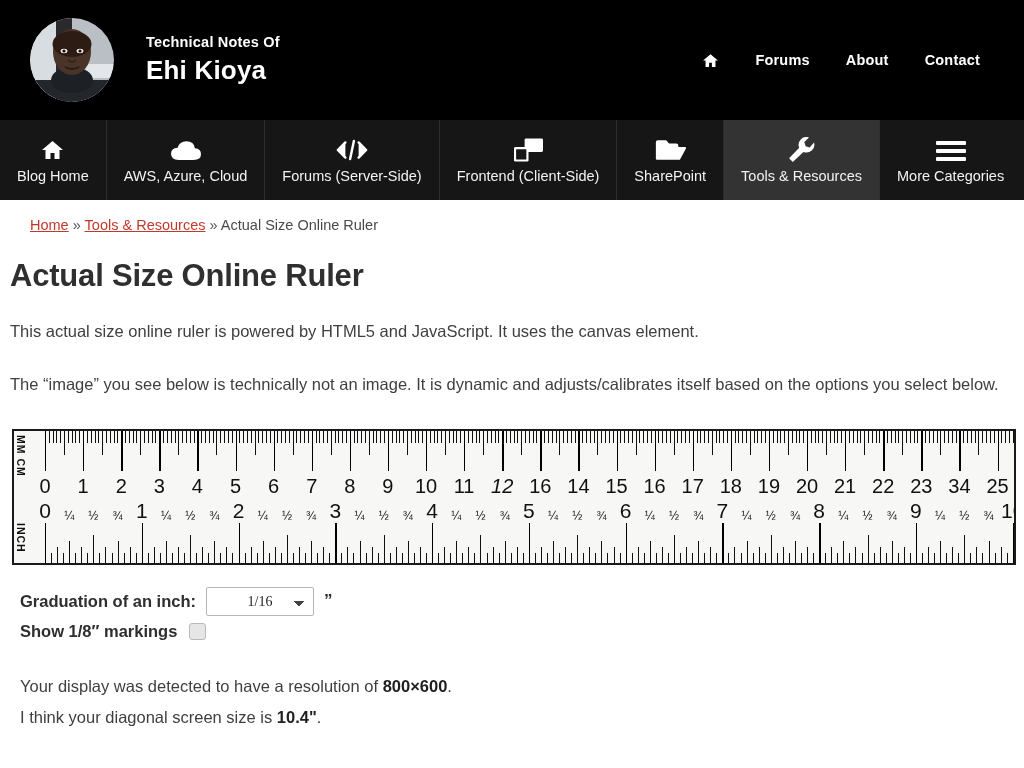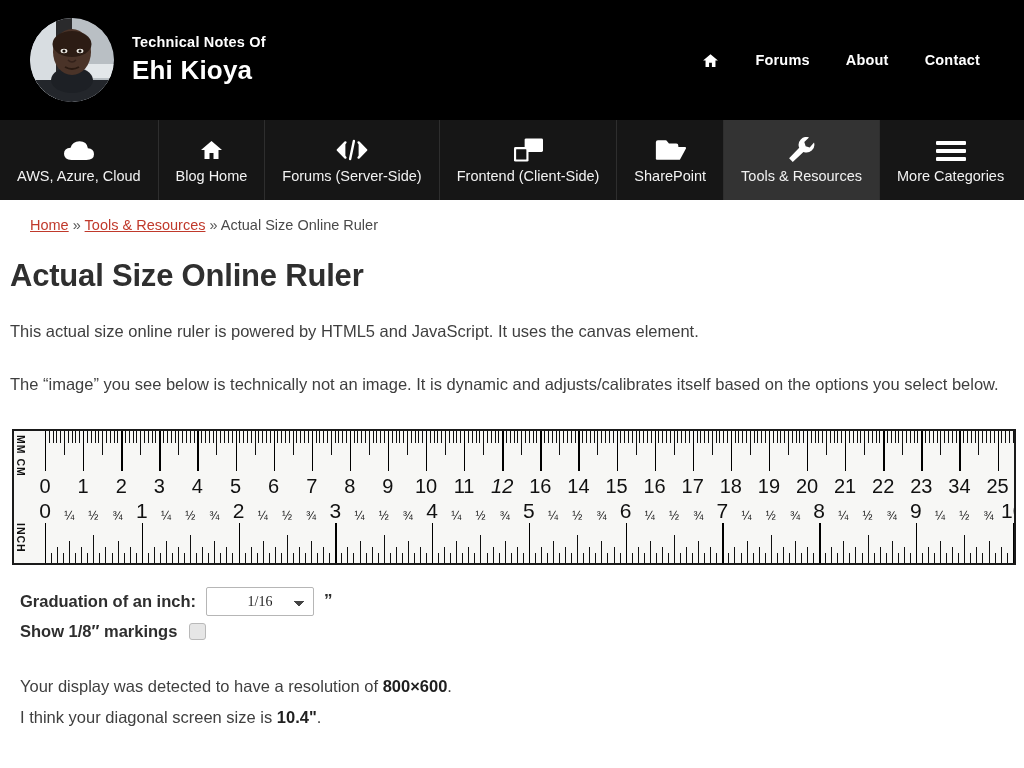--- a/index.html
+++ b/index.html
@@ -14,21 +14,21 @@
   }
 
   
   .site-header {
     background: #000000;
     height: 120px;
     display: flex;
     align-items: center;
     padding: 0 32px 0 30px;
   }
-  .brand { display: flex; align-items: center; gap: 18px; }
+  .brand { display: flex; align-items: center; gap: 32px; }
   .avatar {
     width: 84px; height: 84px;
     border-radius: 50%;
     overflow: hidden;
     flex: 0 0 auto;
     background: #6b6f76;
     position: relative;
   }
   .avatar svg { display: block; width: 84px; height: 84px; }
   .brand-text { line-height: 1.1; }
@@ -242,34 +242,34 @@
     </a>
     <a href="#">Forums</a>
     <a href="#">About</a>
     <a href="#">Contact</a>
   </nav>
 </div>
 
 <nav class="main-nav">
   <a href="#" class="nav-item">
     <span class="ic">
+      <svg width="27" height="24" viewBox="0 0 24 24">
+          <path d="M12 3 L1.5 12 H5 v9 h5 v-6 h4 v6 h5 v-9 h3.5 Z"></path>
+        </svg>
+    </span>
+    <span class="lbl">Blog Home</span>
+  </a>
+
+  <a href="#" class="nav-item">
+    <span class="ic">
       <svg width="30" height="21" viewBox="0 0 32 22">
           <path d="M8 20 q-8 0 -8 -6.5 Q0 7.5 7 7 Q9 0 16.5 0 Q24.5 0 25.5 7.5 Q32 8 32 14 q0 6 -8 6 Z"></path>
         </svg>
     </span>
     <span class="lbl">AWS, Azure, Cloud</span>
-  </a>
-
-  <a href="#" class="nav-item">
-    <span class="ic">
-      <svg width="27" height="24" viewBox="0 0 24 24">
-          <path d="M12 3 L1.5 12 H5 v9 h5 v-6 h4 v6 h5 v-9 h3.5 Z"></path>
-        </svg>
-    </span>
-    <span class="lbl">Blog Home</span>
   </a>
 
   <a href="#" class="nav-item">
     <span class="ic">
       <svg width="34" height="24" viewBox="0 0 36 24" fill="none" stroke="#fff" stroke-width="2.6" stroke-linecap="round" stroke-linejoin="round">
         <path d="M11 4 L3 12 L11 20"></path>
           <path d="M25 4 L33 12 L25 20"></path>
           <path d="M20 2.5 L16 21.5"></path>
       </svg>
     </span>

